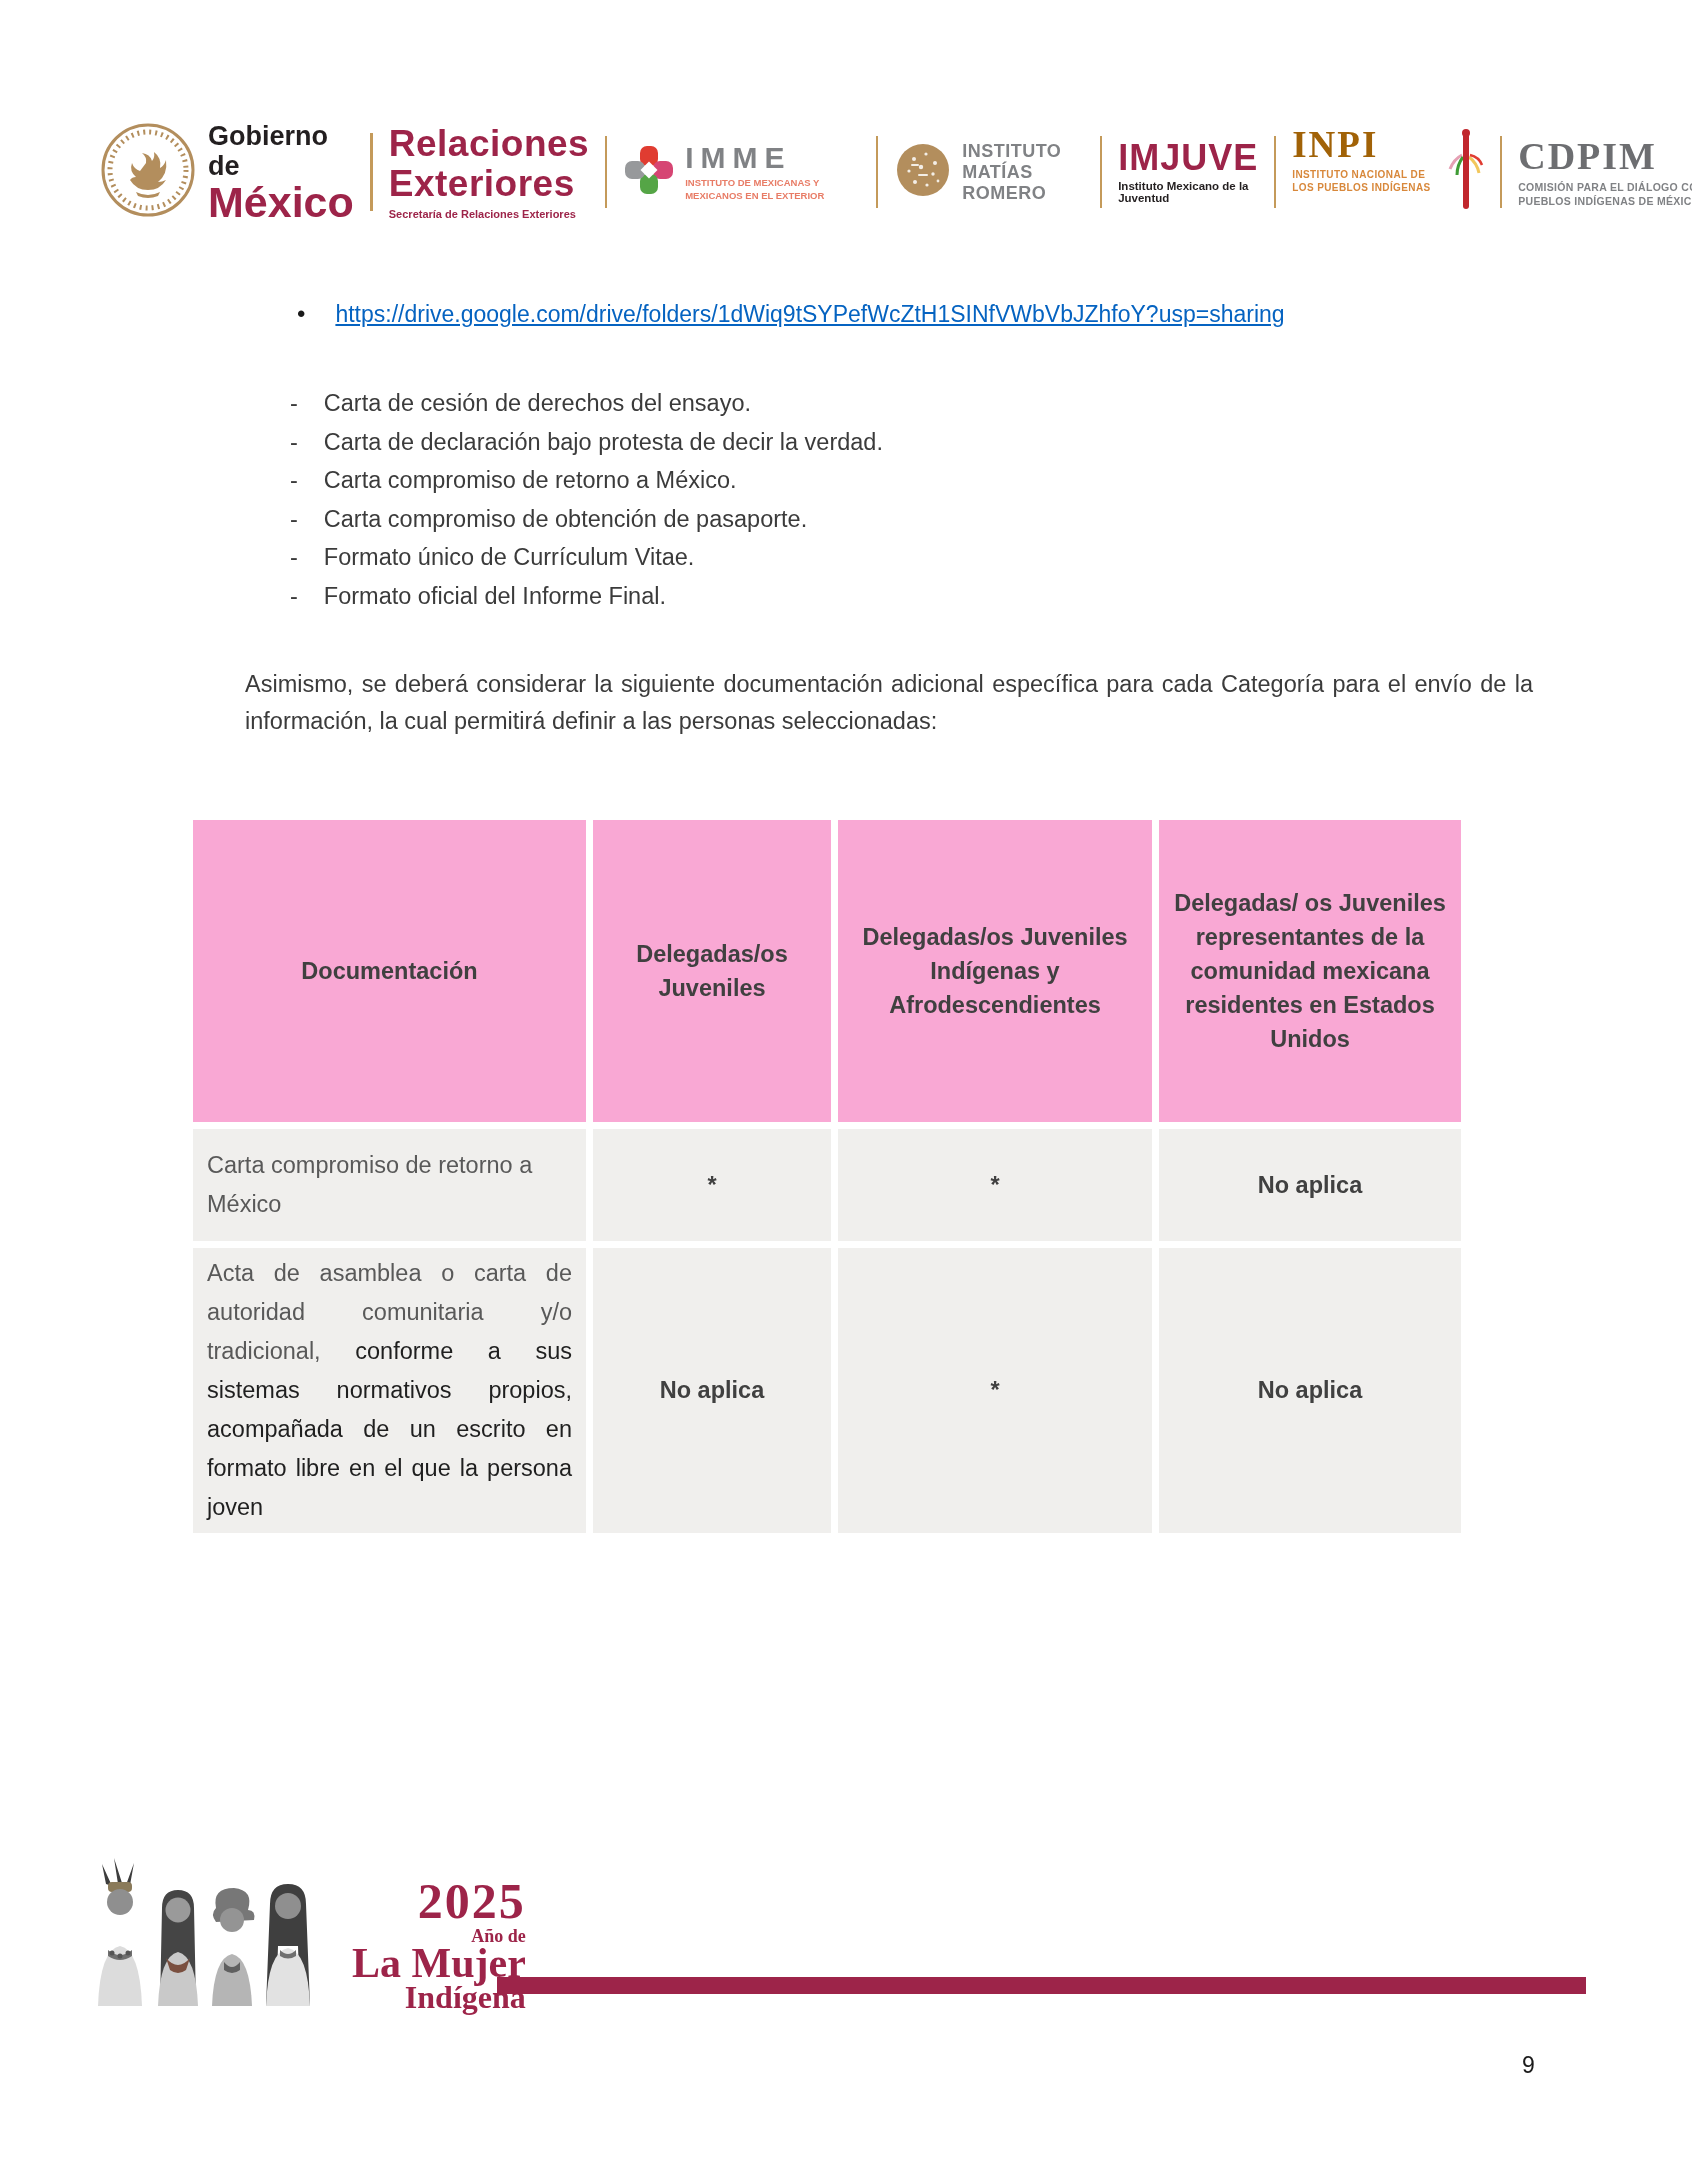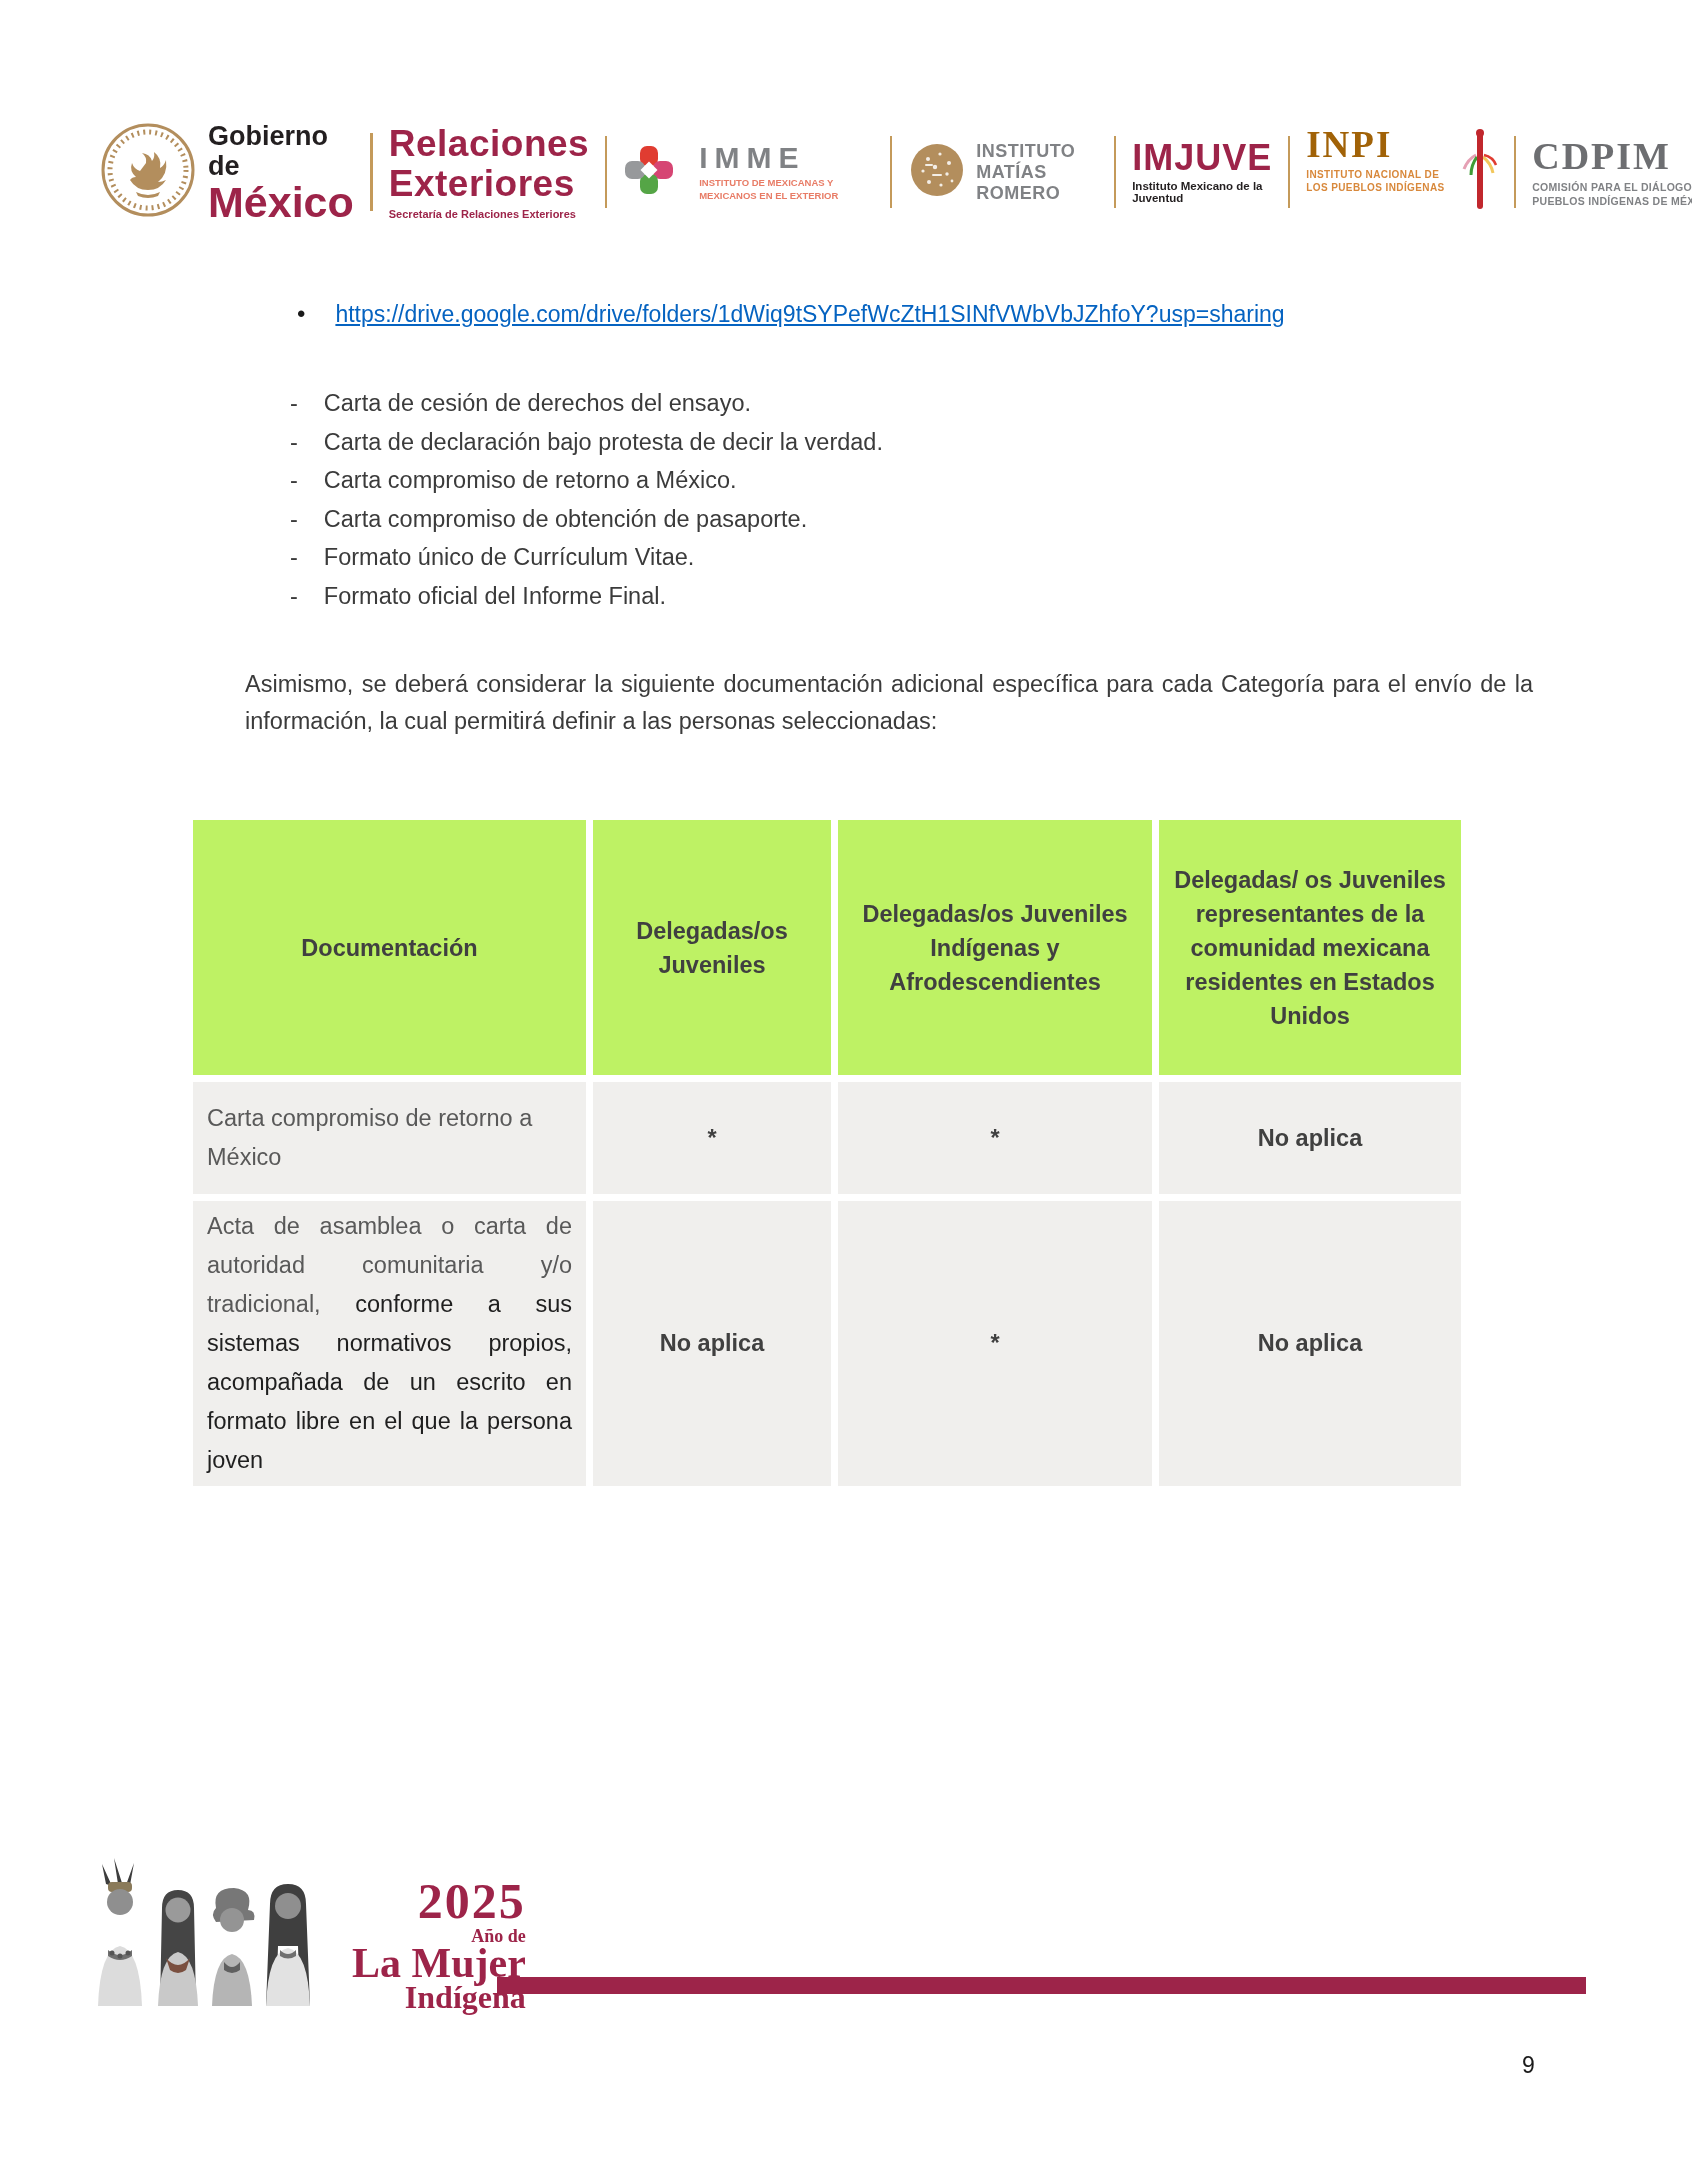--- a/index.html
+++ b/index.html
@@ -22,21 +22,21 @@
   .hdr .divider { width: 3px; height: 78px; background: #C49A5A; flex: 0 0 auto; }
   .hdr .divider.thin { width: 2px; height: 72px; }
 
   .gob-block { display: flex; align-items: center; gap: 12px; }
   .gob-text .l1 { font-size: 27px; font-weight: 700; color: #231F20; line-height: 30px; }
   .gob-text .l2 { font-size: 43px; font-weight: 700; color: #9D2449; line-height: 42px; }
 
   .sre-text .t { font-size: 37px; font-weight: 700; color: #9D2449; line-height: 40px; letter-spacing: 0.5px;}
   .sre-text .s { font-size: 11px; font-weight: 700; color: #9D2449; margin-top: 4px; }
 
-  .imme-block { display: flex; align-items: center; gap: 24px; }
+  .imme-block { display: flex; align-items: center; gap: 10px; }
   .imme-txt .t { font-size: 30px; font-weight: 600; color: #808285; letter-spacing: 7px; line-height: 30px;}
   .imme-txt .s { font-size: 9.5px; font-weight: 700; color: #E87C66; width: 175px; line-height: 13px; margin-top: 3px;}
 
   .imr-block { display: flex; gap: 10px; }
   .imr-txt { font-size: 18px; font-weight: 700; color: #808285; width: 122px; line-height: 21px; letter-spacing: 0.5px;}
 
   .imjuve-txt .t { font-size: 36px; font-weight: 800; color: #9D2449; letter-spacing: 1px; line-height: 36px;}
   .imjuve-txt .s { font-size: 11.5px; font-weight: 700; color: #231F20; margin-top: 4px; }
 
   .inpi-block { display: flex; align-items: flex-start; gap: 6px; }
@@ -69,23 +69,23 @@
   table.doc-table {
     position: absolute; top: 813px; left: 186px;
     border-collapse: separate; border-spacing: 7px;
     table-layout: fixed;
   }
   .doc-table col.c1 { width: 393px; }
   .doc-table col.c2 { width: 238px; }
   .doc-table col.c3 { width: 314px; }
   .doc-table col.c4 { width: 302px; }
   .doc-table th {
-    background: #bef264; color: #404040; font-weight: 700;
+    background: #f9a8d4; color: #404040; font-weight: 700;
     font-size: 23.5px; line-height: 34px; text-align: center; vertical-align: middle;
-    padding: 6px 10px; height: 255px;
+    padding: 6px 10px; height: 302px;
   }
   .doc-table td {
     background: #F0EFED; font-size: 23.5px; vertical-align: middle;
     padding: 6px 14px;
   }
   .doc-table td.doc-cell { color: #595959; line-height: 39px; text-align: left; }
   .doc-table td.justify { text-align: justify; }
   .doc-table td.mark-cell { text-align: center; color: #404040; font-weight: 700; }
   .doc-table tr.r1 td { height: 112px; }
   .doc-table tr.r2 td { height: 290px; }

